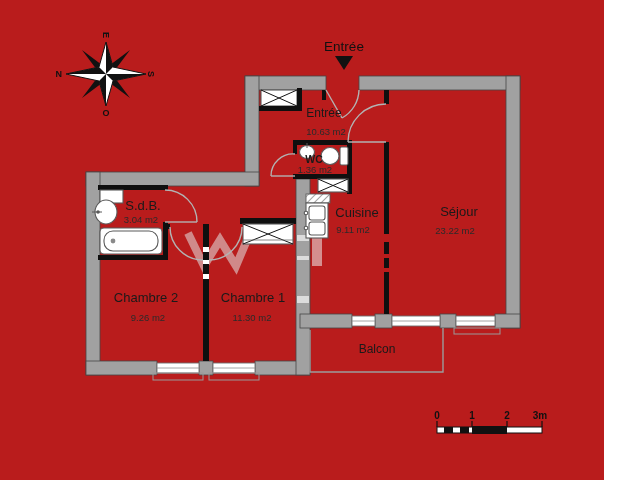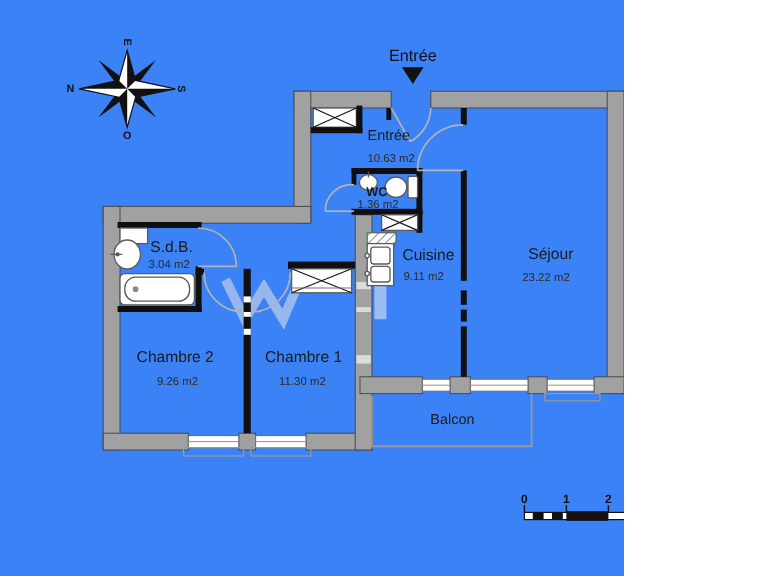--- a/index.html
+++ b/index.html
@@ -1,16 +1,16 @@
 <!DOCTYPE html>
 <html><head>
 <meta charset="utf-8">
 <style>
   html,body{margin:0;padding:0;background:#ffffff;}
-  #stage{position:relative;width:520px;height:480px;background:#3b82f6;overflow:hidden;}
+  #stage{position:relative;width:604px;height:480px;background:#b91c1c;overflow:hidden;}
   svg{display:block;}
   .rn{font-family:"Liberation Sans",sans-serif;font-size:13px;fill:#1a1a1a;}
   .rn-sm{font-family:"Liberation Sans",sans-serif;font-size:12px;fill:#1a1a1a;}
   .ra{font-family:"Liberation Sans",sans-serif;font-size:9.5px;fill:#2b2b2b;}
   .wcn{font-family:"Liberation Sans",sans-serif;font-size:10.5px;font-weight:bold;fill:#1a1a1a;}
   .ent{font-family:"Liberation Sans",sans-serif;font-size:13.5px;fill:#111;}
   .cmp{font-family:"Liberation Sans",sans-serif;font-size:9px;font-weight:bold;fill:#111;}
   .scl{font-family:"Liberation Sans",sans-serif;font-size:10px;font-weight:bold;fill:#111;}
   .gw{fill:#a1a1a1;stroke:#474747;stroke-width:0.8;}
   .bw{fill:#0f0f0f;stroke:none;}

